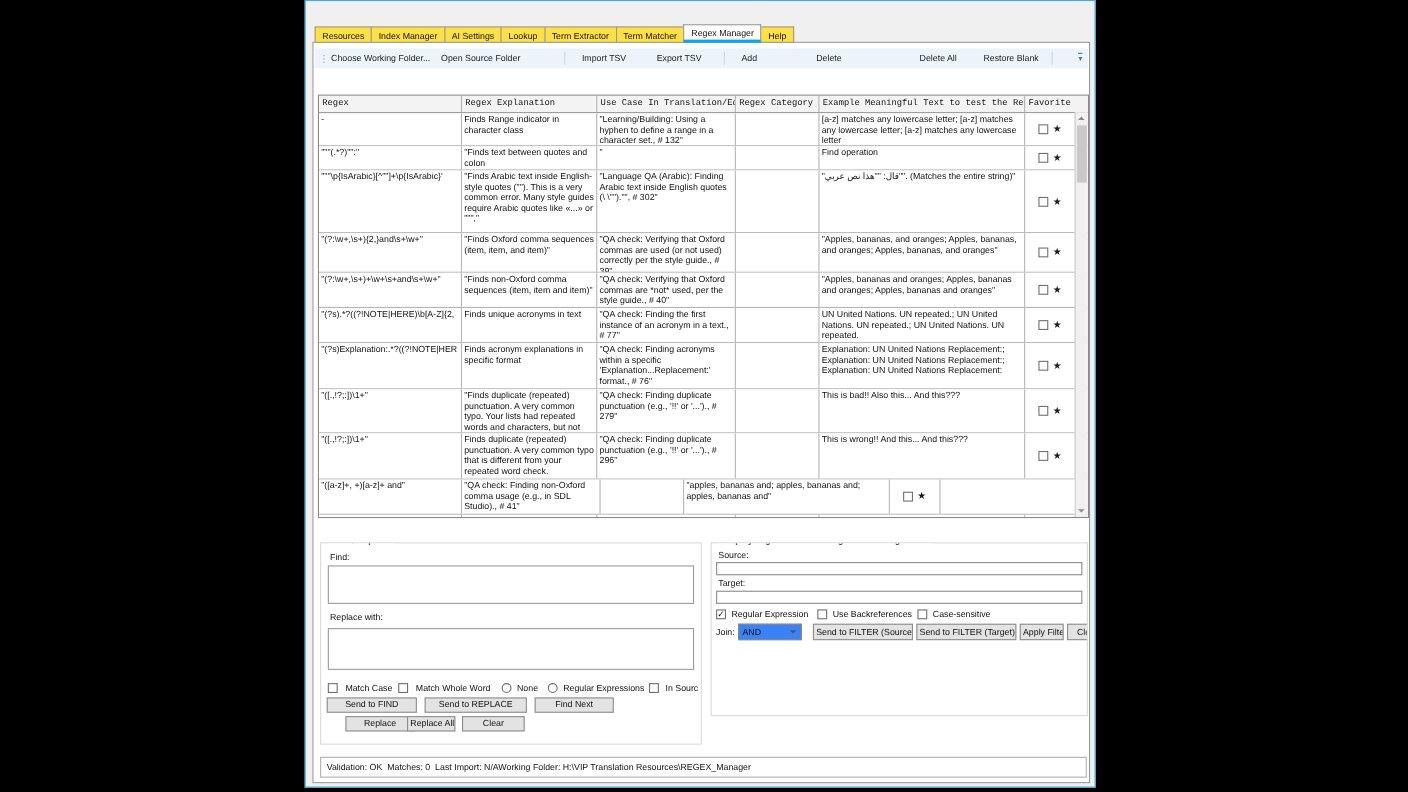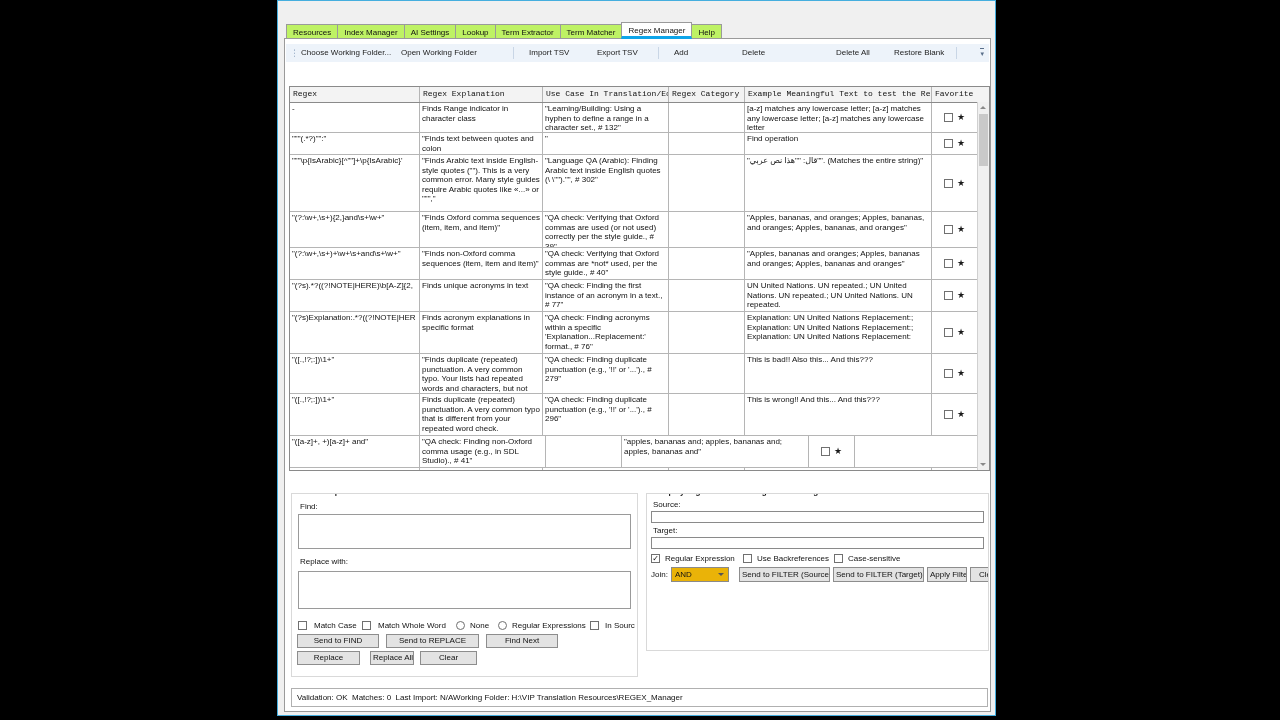--- a/index.html
+++ b/index.html
@@ -9,37 +9,37 @@
           border:1px solid #45aede;box-sizing:border-box;}
   
   .titlebar{position:absolute;left:0;top:0;right:0;height:16px;background:#fff;
             border-bottom:1px solid #45aede;}
   .title{position:absolute;left:5px;top:2px;font-size:8px;white-space:nowrap;}
   .undock{position:absolute;right:22px;top:5px;width:8px;height:6px;border:1px solid #666;}
   .undock:before{content:"";position:absolute;left:-5px;top:2px;width:4px;height:1px;background:#666;}
   .closebtn{position:absolute;right:6px;top:1px;font-size:10px;color:#444;line-height:13px;}
   
   .tabstrip{position:absolute;left:8px;top:21px;height:17px;display:flex;align-items:flex-end;z-index:3;}
-  .tab{font-size:8px;line-height:13px;padding:1px 6px 1px;background:#bef264;border:1px solid #9a9a9a;
+  .tab{font-size:8px;line-height:13px;padding:1px 6px 1px;background:#fde047;border:1px solid #9a9a9a;
        margin-right:-1px;white-space:nowrap;height:15px;box-sizing:border-box;}
   .tab.active{background:#fff;height:17px;border-bottom:3px solid #0ea5e9;position:relative;z-index:4;margin-top:21px;}
   
   .tabpage{position:absolute;left:6px;top:37px;width:707px;height:674px;background:#fff;
            border:1px solid #9a9a9a;box-sizing:border-box;z-index:1;}
   .lbl{position:absolute;font-size:8px;white-space:nowrap;line-height:13px;text-align:center;}
   
   .toolbar{position:absolute;left:8px;top:43px;width:703px;height:18px;background:#edf3fa;z-index:2;}
   .tb-item{position:absolute;top:0;font-size:8px;line-height:18px;white-space:nowrap;color:#222;}
   .tb-sep{position:absolute;top:3px;width:1px;height:12px;background:#c9d6e6;}
   .tb-grip{position:absolute;left:4px;top:0;font-size:9px;line-height:18px;color:#8aa0bd;}
   .tb-overflow{position:absolute;right:5px;top:4px;font-size:7px;color:#5a6f8a;border-top:1px solid #5a6f8a;line-height:9px;}
   
   .tbx{position:absolute;background:#fff;border:1px solid #8a8a8a;box-sizing:border-box;
        font-size:8px;line-height:12px;padding:0 2px;overflow:hidden;}
-  .combo{position:absolute;background:#eab308;border:1px solid #8a8a8a;box-sizing:border-box;
+  .combo{position:absolute;background:#3b82f6;border:1px solid #8a8a8a;box-sizing:border-box;
          font-size:8px;line-height:13px;padding:0 12px 0 3px;overflow:hidden;white-space:nowrap;}
   .combo:after{content:"";position:absolute;right:4px;top:5px;border:3px solid transparent;border-top-color:#555;}
   .cbx{position:absolute;width:9px;height:9px;background:#fff;border:1px solid #707070;box-sizing:border-box;
        font-size:8px;line-height:7px;text-align:center;color:#111;}
   .radio{border-radius:50%;}
   
   .table{position:absolute;left:11px;top:85px;width:701px;height:385px;background:#fff;
          border:1px solid #8a8a8a;box-sizing:border-box;overflow:hidden;z-index:2;}
   .thead{display:flex;height:15px;background:#f3f3f3;border-bottom:1px solid #8a8a8a;}
   .th{font-size:8px;line-height:14px;padding:0 3px;border-right:1px solid #b5b5b5;box-sizing:border-box;
@@ -84,21 +84,21 @@
     <div class="tab">Term Matcher</div>
     <div class="tab active">Regex Manager</div>
     <div class="tab">Help</div>
   </div>
 
   <div class="tabpage"></div>
 
   <div class="toolbar">
     <span class="tb-grip">⋮</span>
     <span class="tb-item" style="left:15px">Choose Working Folder...</span>
-    <span class="tb-item" style="left:115px">Open Working Folder</span>
+    <span class="tb-item" style="left:115px">Open Source Folder</span>
     <span class="tb-sep" style="left:227px"></span>
     <span class="tb-item" style="left:243px">Import TSV</span>
     <span class="tb-item" style="left:311px">Export TSV</span>
     <span class="tb-sep" style="left:372px"></span>
     <span class="tb-item" style="left:388px">Add</span>
     <span class="tb-item" style="left:456px">Delete</span>
     <span class="tb-item" style="left:550px">Delete All</span>
     <span class="tb-item" style="left:608px">Restore Blank</span>
     <span class="tb-sep" style="left:670px"></span>
     <span class="tb-overflow">▾</span>
@@ -262,21 +262,21 @@
     <span class="cbx radio" style="left:164px;top:127px"></span>
     <span class="lbl" style="left:178px;top:125px">None</span>
     <span class="cbx radio" style="left:206px;top:127px"></span>
     <span class="lbl" style="left:220px;top:125px">Regular Expressions</span>
     <span class="cbx" style="left:298px;top:127px"></span>
     <span class="lbl" style="left:313px;top:125px">In Sourc</span>
 
     <div class="btn" style="left:5px;top:140px;width:82px">Send to FIND</div>
     <div class="btn" style="left:94px;top:140px;width:93px">Send to REPLACE</div>
     <div class="btn" style="left:194px;top:140px;width:72px">Find Next</div>
-    <div class="btn" style="left:5px;top:157px;width:63px">Replace</div>
+    <div class="btn" style="left:22px;top:157px;width:63px">Replace</div>
     <div class="btn" style="left:78px;top:157px;width:44px">Replace All</div>
     <div class="btn" style="left:128px;top:157px;width:57px">Clear</div>
   </div>
 
   <div class="gb" style="left:368px;top:492px;width:343px;height:158px">
     <span class="gb-title">Display segments containing the following text in</span>
     <span class="lbl" style="left:6px;top:4px">Source:</span>
     <div class="tbx" style="left:4px;top:17px;width:333px;height:12px"></div>
     <span class="lbl" style="left:6px;top:30px">Target:</span>
     <div class="tbx" style="left:4px;top:43px;width:333px;height:12px"></div>

